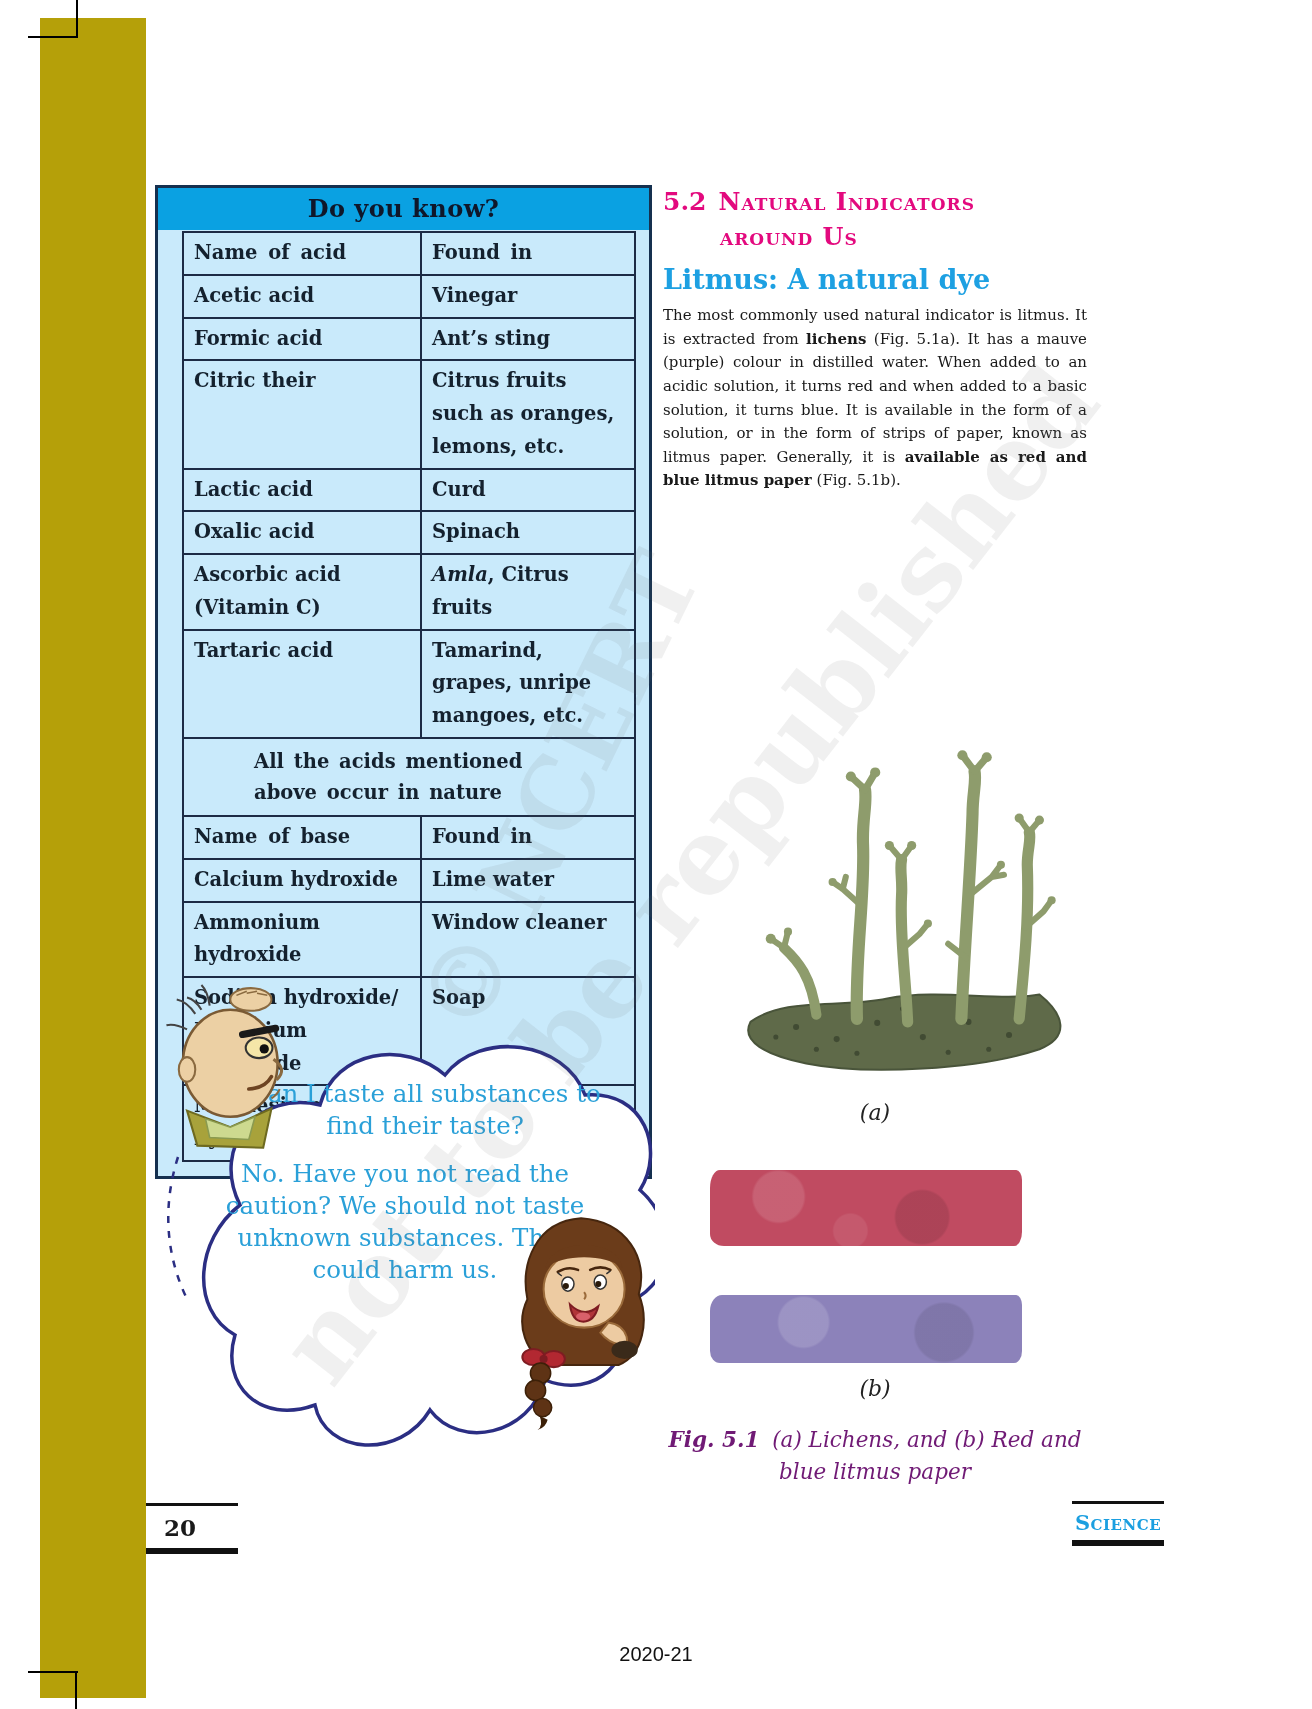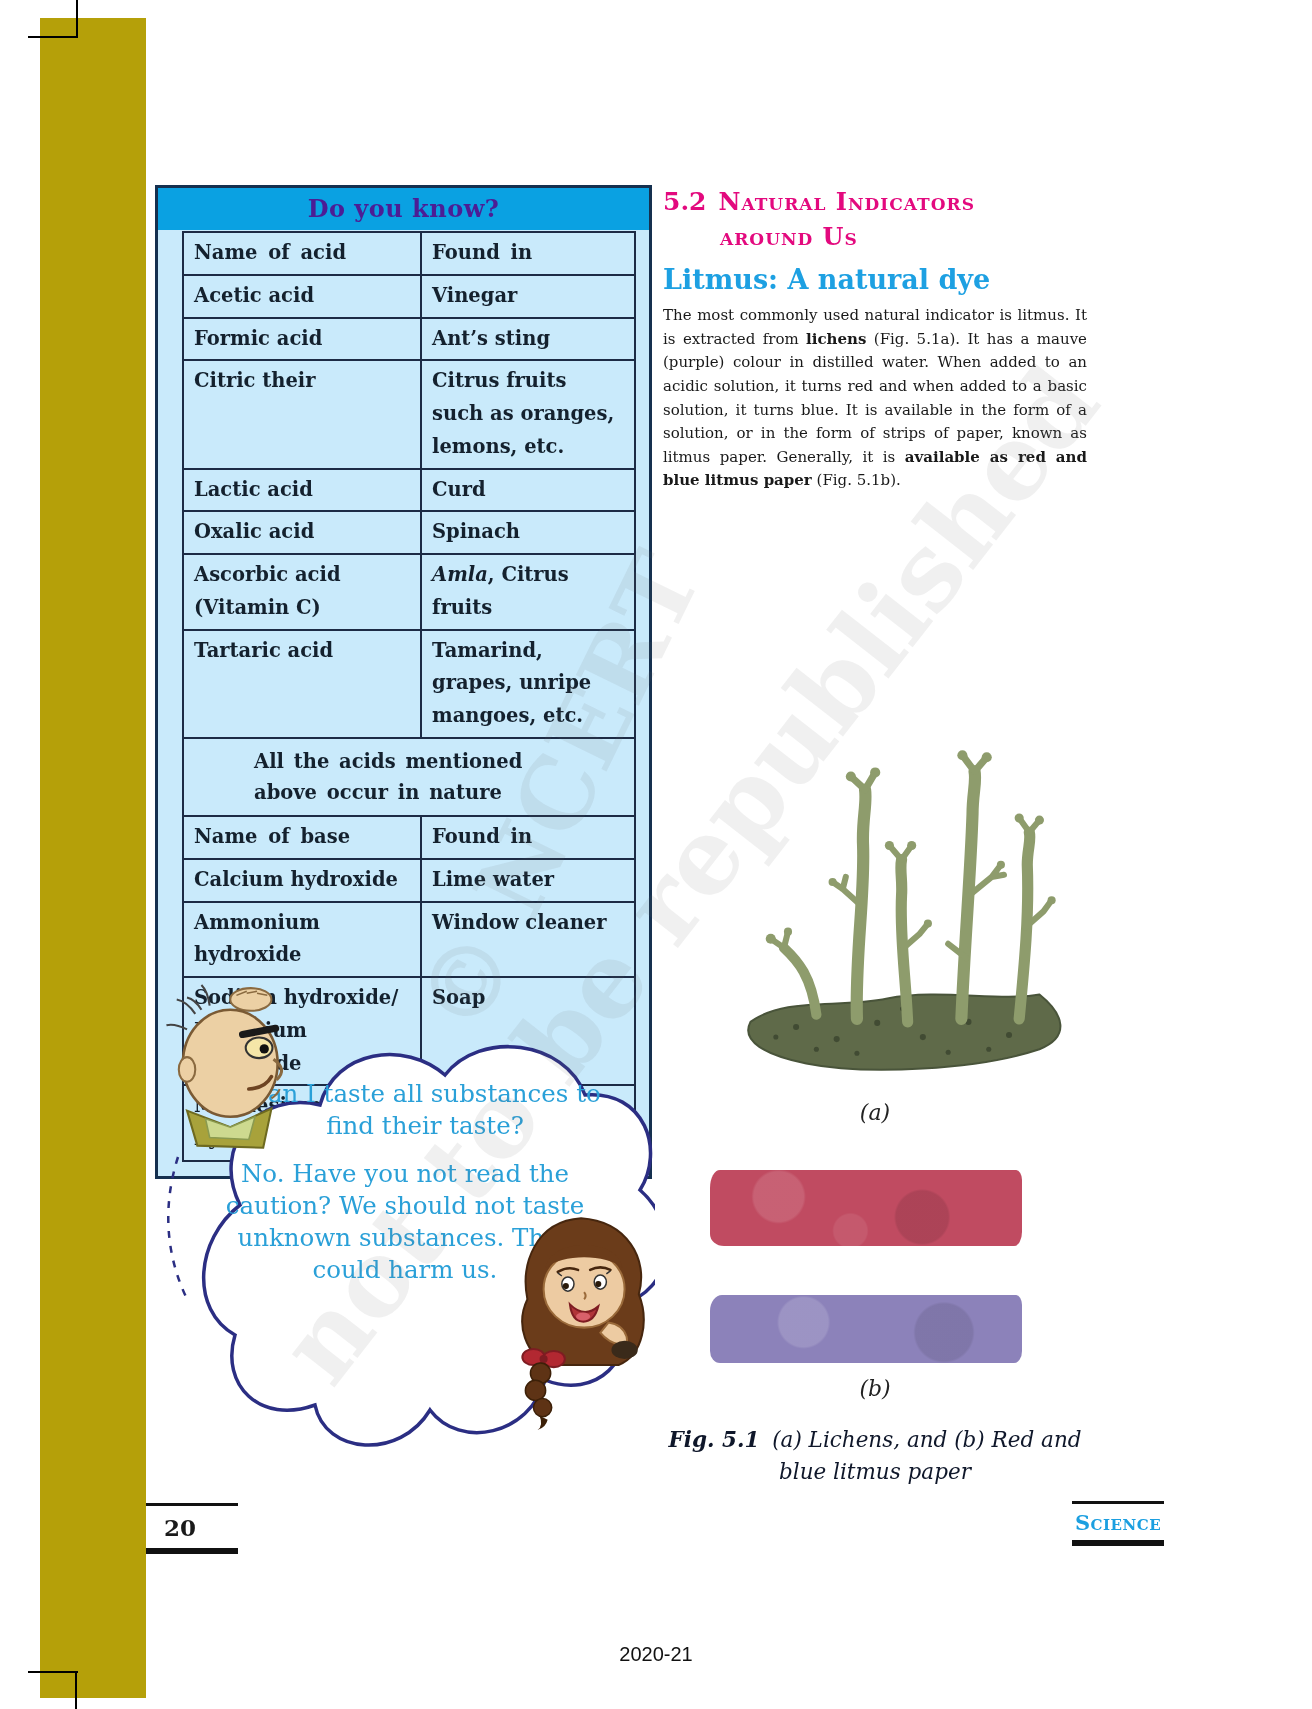--- a/index.html
+++ b/index.html
@@ -11,21 +11,21 @@
   .spine{position:absolute;left:40px;top:18px;width:106px;height:1680px;background:#b5a009;}
   .crop{position:absolute;background:#000;}
   .crop-tv{left:76px;top:0;width:2px;height:38px;}
   .crop-th{left:28px;top:36px;width:50px;height:2px;}
   .crop-bh{left:28px;top:1671px;width:50px;height:2px;}
   .crop-bv{left:75px;top:1671px;width:2px;height:38px;}
 
   
   .knowbox{position:absolute;left:155px;top:185px;width:497px;background:#c9eafb;
            border:3px solid #15304f;box-sizing:border-box;}
-  .know-title{background:#0aa1e2;color:#4c1d95;font-weight:bold;text-align:center;
+  .know-title{background:#0aa1e2;color:#0f172a;font-weight:bold;text-align:center;
               font-size:24px;padding:6px 0 7px 0;letter-spacing:.5px;}
   .know-inner{margin:1px 13px 14px 11px;padding-left:13px;}
   table.know{border-collapse:collapse;width:100%;font-size:19.5px;color:#14212e;table-layout:fixed;}
   table.know td, table.know th{border:2px solid #1c2b45;padding:4px 10px;vertical-align:top;
     text-align:left;line-height:1.68;font-weight:bold;word-wrap:break-word;}
   table.know th{font-weight:bold;word-spacing:4px;}
   table.know col.c1{width:238px;}
   td.note-cell{text-align:center;}
   .note-inner{width:310px;margin:0 auto;word-spacing:3px;line-height:1.6;padding:3px 0;}
 
@@ -48,21 +48,21 @@
   .strip-red{top:1170px;height:76px;background:#c04b61;
      border-radius:10px 6px 8px 14px / 18px 10px 14px 12px;
      background-image:radial-gradient(circle at 22% 35%, rgba(255,255,255,.12) 0 10%, transparent 11%),
        radial-gradient(circle at 68% 62%, rgba(0,0,0,.10) 0 12%, transparent 13%),
        radial-gradient(circle at 45% 80%, rgba(255,255,255,.08) 0 9%, transparent 10%);}
   .strip-blue{top:1295px;height:68px;background:#8c82ba;
      border-radius:12px 6px 8px 10px / 16px 10px 12px 12px;
      background-image:radial-gradient(circle at 30% 40%, rgba(255,255,255,.14) 0 11%, transparent 12%),
        radial-gradient(circle at 75% 55%, rgba(0,0,0,.09) 0 12%, transparent 13%);}
   .fig-caption{position:absolute;left:650px;top:1424px;width:450px;text-align:center;
-               font-style:italic;font-size:21.5px;line-height:1.5;color:#0f172a;}
+               font-style:italic;font-size:21.5px;line-height:1.5;color:#701a75;}
   .cap-bold{font-weight:bold;margin-right:6px;}
 
   
   .bubble-svg{position:absolute;left:150px;top:995px;width:505px;height:495px;}
   .bubble-q{position:absolute;left:240px;top:1078px;width:370px;text-align:center;
             color:#2aa0d8;font-size:24.5px;line-height:1.32;}
   .bubble-a{position:absolute;left:215px;top:1158px;width:380px;text-align:center;
             color:#2aa0d8;font-size:24.5px;line-height:1.3;}
   .man-svg{position:absolute;left:156px;top:983px;width:165px;height:175px;}
   .girl-svg{position:absolute;left:495px;top:1203px;width:162px;height:228px;}

